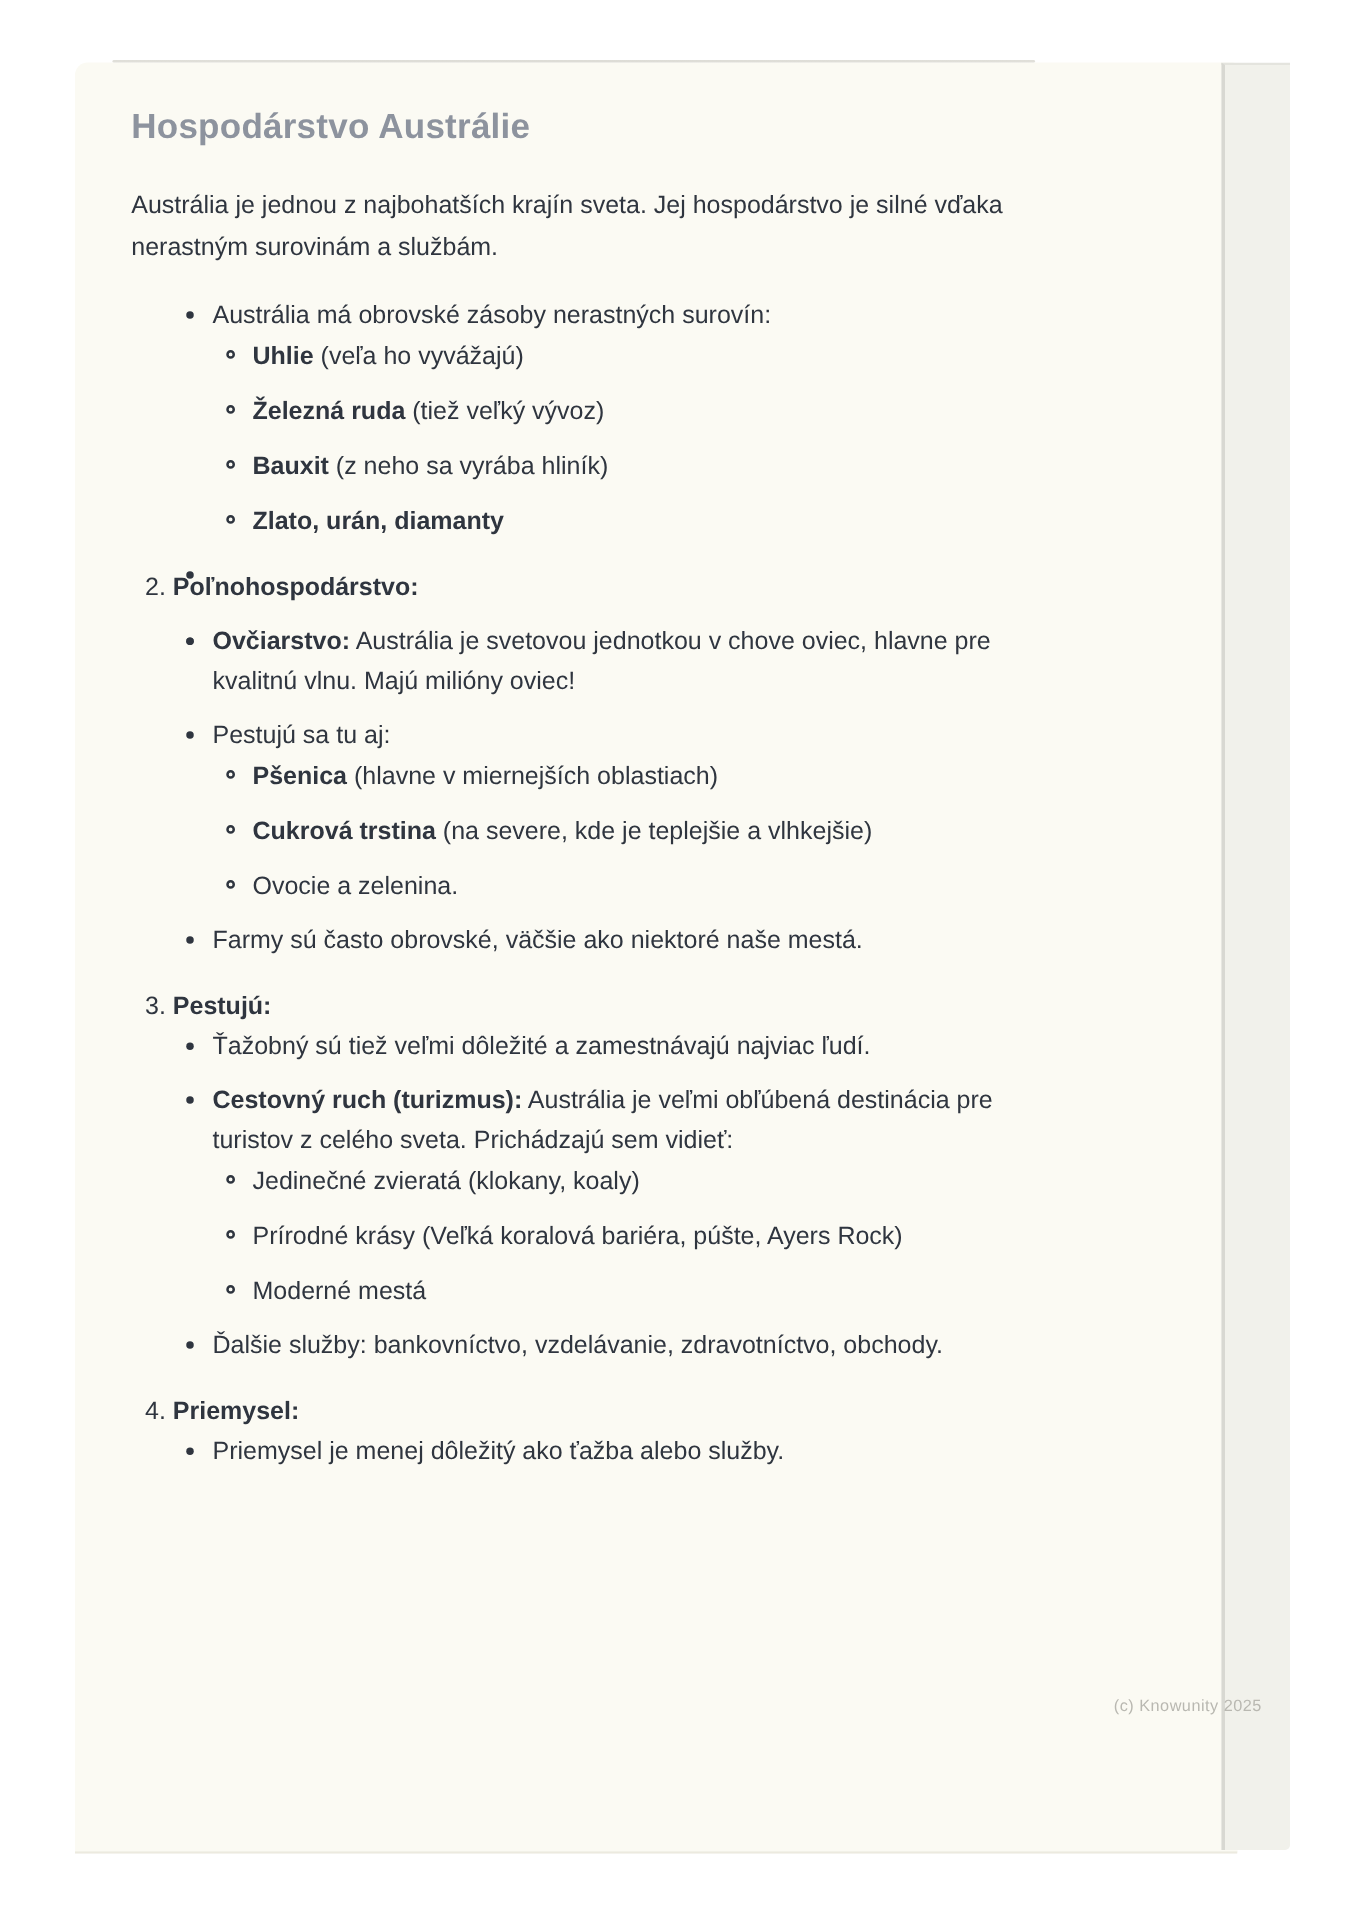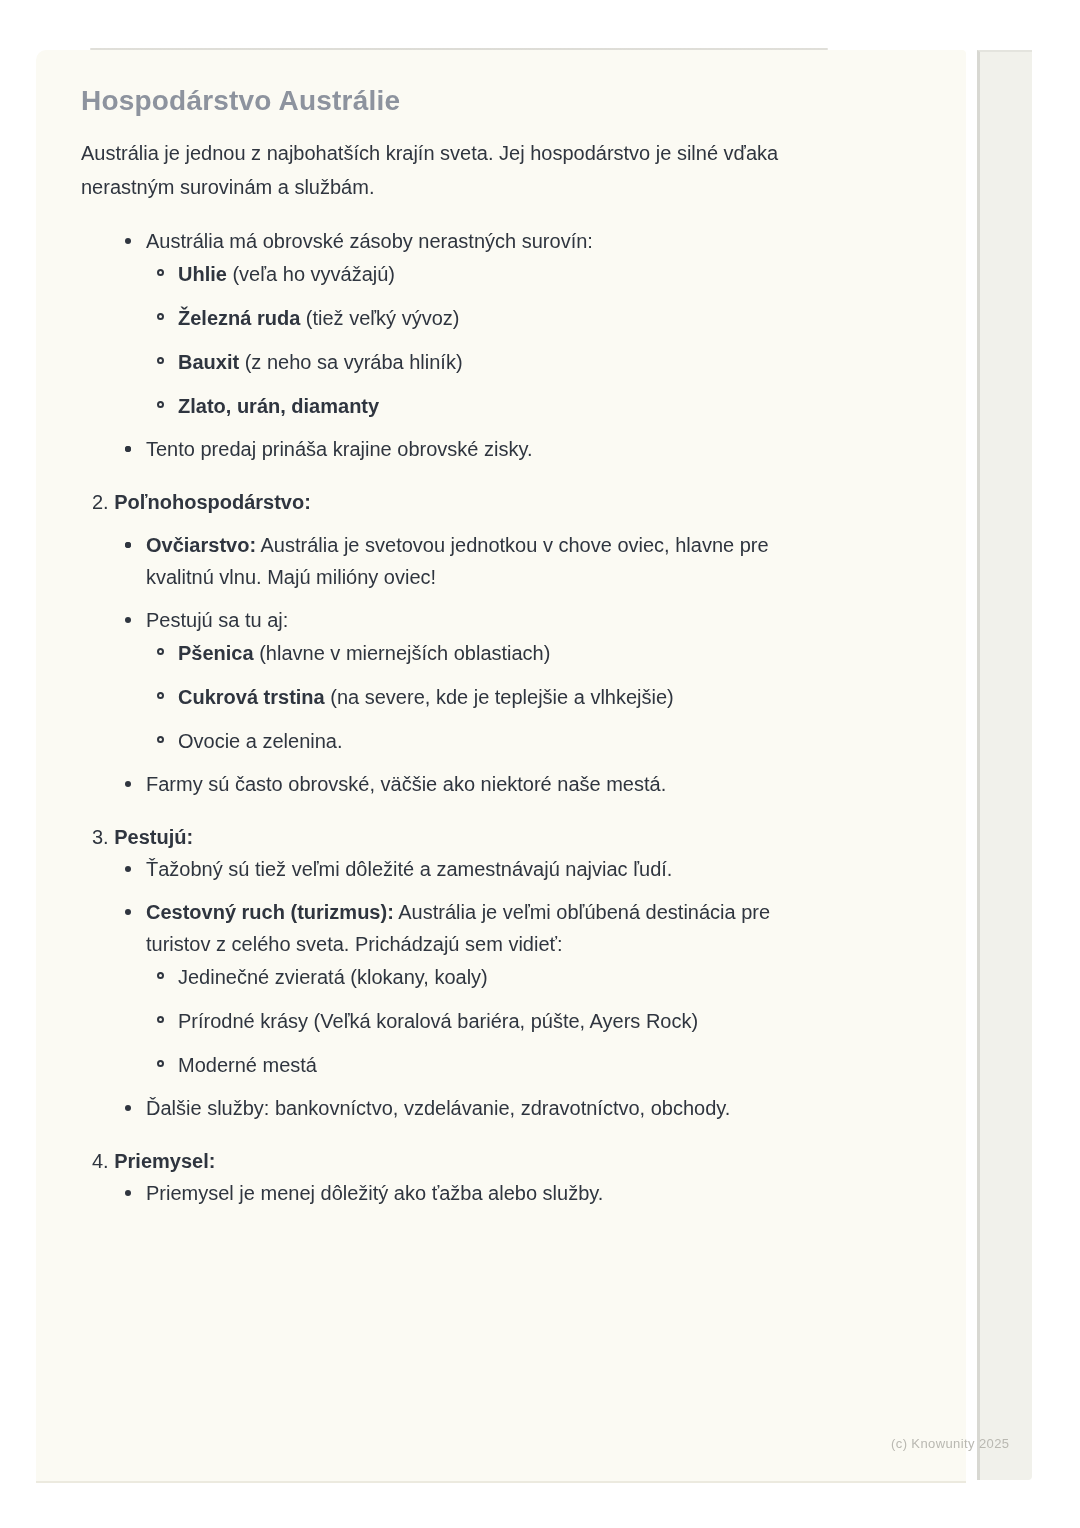--- a/index.html
+++ b/index.html
@@ -17,21 +17,21 @@
   body{
     width:1080px;height:1528px;position:relative;overflow:hidden;
     background:var(--page-background);
     font-family:"Liberation Sans","DejaVu Sans",sans-serif;
     color:var(--body-text);
     -webkit-font-smoothing:antialiased;
   }
 
   
   .page-card{
-    position:absolute;left:36px;top:50px;width:930px;height:1433px;
+    position:absolute;left:60px;top:50px;width:930px;height:1433px;
     background:var(--card-background);
     border-radius:10px 4px 0 0;
     border-bottom:2px solid #eceadf;
     padding:32px 62px 0 45px;
     overflow:hidden;
   }
   .top-edge{
     position:absolute;left:90px;top:48px;width:738px;height:2px;
     background:linear-gradient(to right,var(--edge-line) 0%,#dddcd6 50%,var(--edge-line) 100%);
     border-radius:2px;z-index:2;
@@ -43,21 +43,21 @@
     border-left:3px solid var(--divider);
     border-top:2px solid #e4e4de;
     border-radius:0 0 4px 0;
   }
 
   h1.doc-title{
     margin:0;font-size:28px;line-height:38px;font-weight:700;
     color:var(--title-text);letter-spacing:0.2px;
   }
   .intro{
-    margin:16px 0 0;font-size:20px;line-height:34px;
+    margin:27px 0 0;font-size:20px;line-height:34px;
     white-space:pre-line;color:var(--body-text);
   }
 
   ol.sections{list-style:none;margin:0;padding:0;}
   li.section{margin-top:21px;font-size:20px;line-height:32px;}
   .section-heading{padding-left:11px;}
   .sec-num{font-weight:400;}
   .sec-title{font-weight:700;}
 
   ul.lvl1{list-style:none;margin:0;padding:0;}
@@ -78,40 +78,39 @@
   }
   ul.lvl2 > li:first-child{margin-top:1px;}
   ul.lvl2 > li > .marker{
     position:absolute;left:11px;top:11px;width:7px;height:7px;
     border:2px solid var(--body-text);border-radius:50%;background:transparent;
   }
 
   b{font-weight:700;}
 
   .watermark{
-    position:absolute;left:891px;top:1436px;z-index:5;
+    position:absolute;left:891px;top:1357px;z-index:5;
     font-size:13px;line-height:16px;color:var(--watermark-text);
     letter-spacing:0.4px;white-space:nowrap;
   }
 </style>
 </head>
 <body>
 
 <div class="top-edge"></div>
 
 <div class="page-card">
   <h1 class="doc-title">Hospodárstvo Austrálie</h1>
   <p class="intro">Austrália je jednou z najbohatších krajín sveta. Jej hospodárstvo je silné vďaka
 nerastným surovinám a službám.</p>
   <ol class="sections">
       <li class="section">
         <ul class="lvl1">
           <li><span class="marker"></span><span>Austrália má obrovské zásoby nerastných surovín:</span><ul class="lvl2"><li><span class="marker"></span><b>Uhlie</b><span> (veľa ho vyvážajú)</span></li><li><span class="marker"></span><b>Železná ruda</b><span> (tiež veľký vývoz)</span></li><li><span class="marker"></span><b>Bauxit</b><span> (z neho sa vyrába hliník)</span></li><li><span class="marker"></span><b>Zlato, urán, diamanty</b></li></ul></li>
           <li><span class="marker"></span></li>
-          <li><span class="marker"></span><span>Tento predaj prináša krajine obrovské zisky.</span></li>
         </ul>
       </li>
       <li class="section">
         <div class="section-heading"><span class="sec-num">2. </span><b class="sec-title">Poľnohospodárstvo:</b></div>
         <ul class="lvl1">
           <li><span class="marker"></span></li>
           <li><span class="marker"></span><b>Ovčiarstvo:</b><span> Austrália je svetovou jednotkou v chove oviec, hlavne pre
 kvalitnú vlnu. Majú milióny oviec!</span></li>
           <li><span class="marker"></span><span>Pestujú sa tu aj:</span><ul class="lvl2"><li><span class="marker"></span><b>Pšenica</b><span> (hlavne v miernejších oblastiach)</span></li><li><span class="marker"></span><b>Cukrová trstina</b><span> (na severe, kde je teplejšie a vlhkejšie)</span></li><li><span class="marker"></span><span>Ovocie a zelenina.</span></li></ul></li>
           <li><span class="marker"></span><span>Farmy sú často obrovské, väčšie ako niektoré naše mestá.</span></li>

